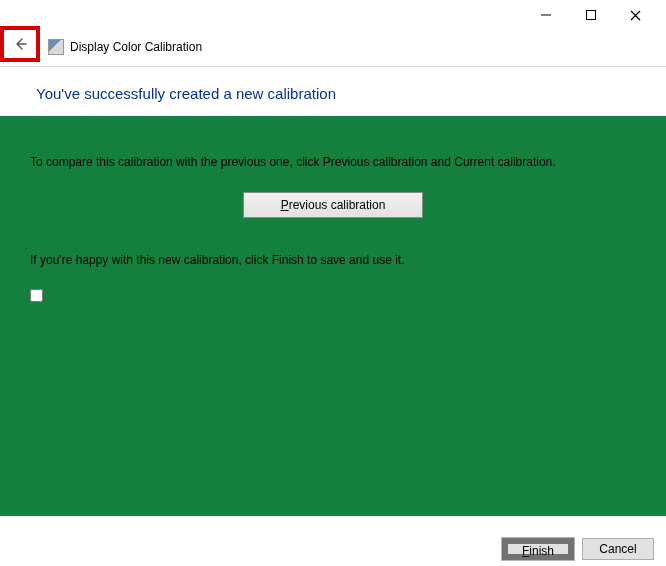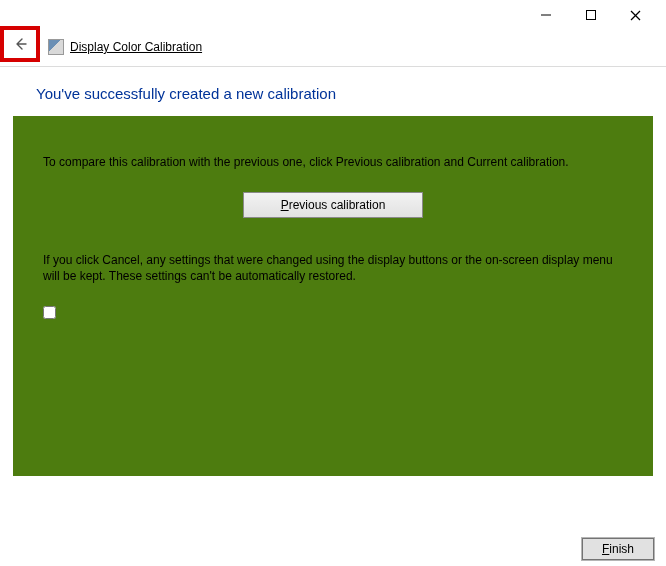--- a/index.html
+++ b/index.html
@@ -27,21 +27,20 @@
       justify-content: center;
       font-family: "Segoe UI", sans-serif;
       font-size: 13px;
       color: #000;
     }
     .header {
       display: flex;
       align-items: center;
       height: 34px;
       padding-left: 0;
-      text-decoration: underline;
     }
     .back-box {
       border: 4px solid #d60000;
       width: 40px;
       height: 36px;
       display: flex;
       align-items: center;
       justify-content: center;
       margin-right: 8px;
       margin-top: -6px;
@@ -63,23 +62,23 @@
       background: #dcdcdc;
       margin-top: 2px;
     }
     .heading {
       color: #003399;
       font-size: 15px;
       font-weight: 400;
       padding: 18px 6px 14px 36px;
     }
     .content-area {
-      background: #4d7c0f;
-      margin: 0 13px;
-      height: 360px;
+      background: #15803d;
+      margin: 0 0;
+      height: 400px;
       padding: 38px 30px 20px 30px;
       color: #000;
       font-size: 12px;
       line-height: 1.35;
     }
     .content-area p { margin-bottom: 12px; }
     .buttons-row {
       display: flex;
       justify-content: center;
       gap: 30px;
@@ -123,21 +122,21 @@
     }
     .footer-btn {
       width: 72px;
       height: 22px;
       font-size: 12px;
       font-family: inherit;
       background: #e1e1e1;
       border: 1px solid #adadad;
     }
     .footer-btn.finish {
-      border: 1px solid #737373;
+      border: 6px solid #737373;
       outline: 1px solid #b5b5b5;
     }
   </style>
 </head>
 <body>
 
 <div class="titlebar">
   <div class="ctrl">
     <svg width="10" height="10">
         <line x1="0" y1="5" x2="10" y2="5" stroke="#000" stroke-width="1"></line>
@@ -174,24 +173,25 @@
 
 <div class="content-area">
   <p>To compare this calibration with the previous one, click Previous calibration and Current calibration.</p>
 
   <div class="buttons-row">
     <button class="cal-btn prev">
       <span class="underline-char">P</span><span>revious calibration</span>
     </button>
   </div>
 
-  <p>If you click Cancel, any settings that were changed using the display buttons or the on-screen display menu will be kept. These settings can't be automatically restored.</p>
+  <p>If you're happy with this new calibration, click Finish to save and use it.</p>
 
   <div class="checkbox-row">
     <input type="checkbox" style="">
   </div>
 </div>
 
 <div class="footer">
   <button class="footer-btn finish">
     <span class="underline-char">F</span><span>inish</span>
   </button>
+  <button class="footer-btn">Cancel</button>
 </div>
 
 </body></html>

